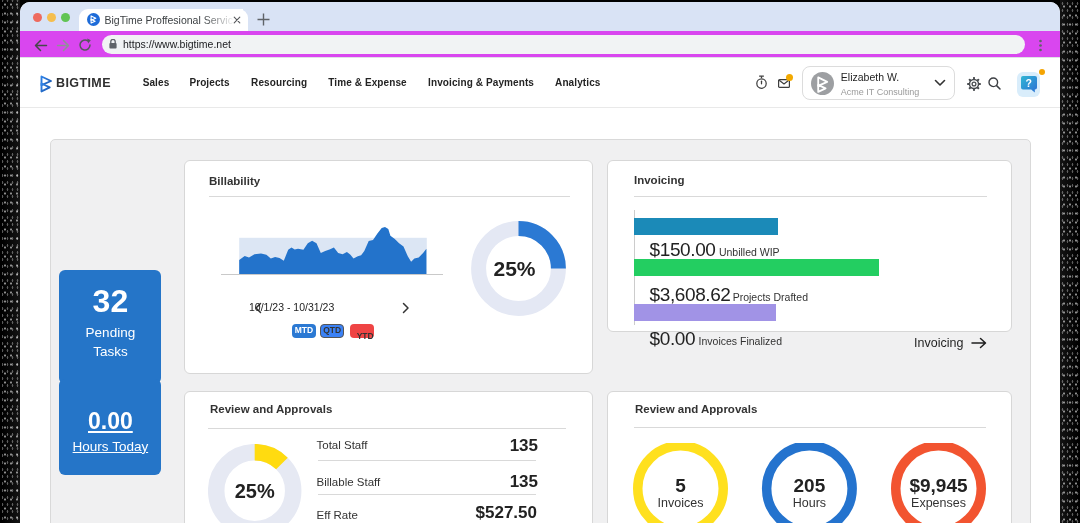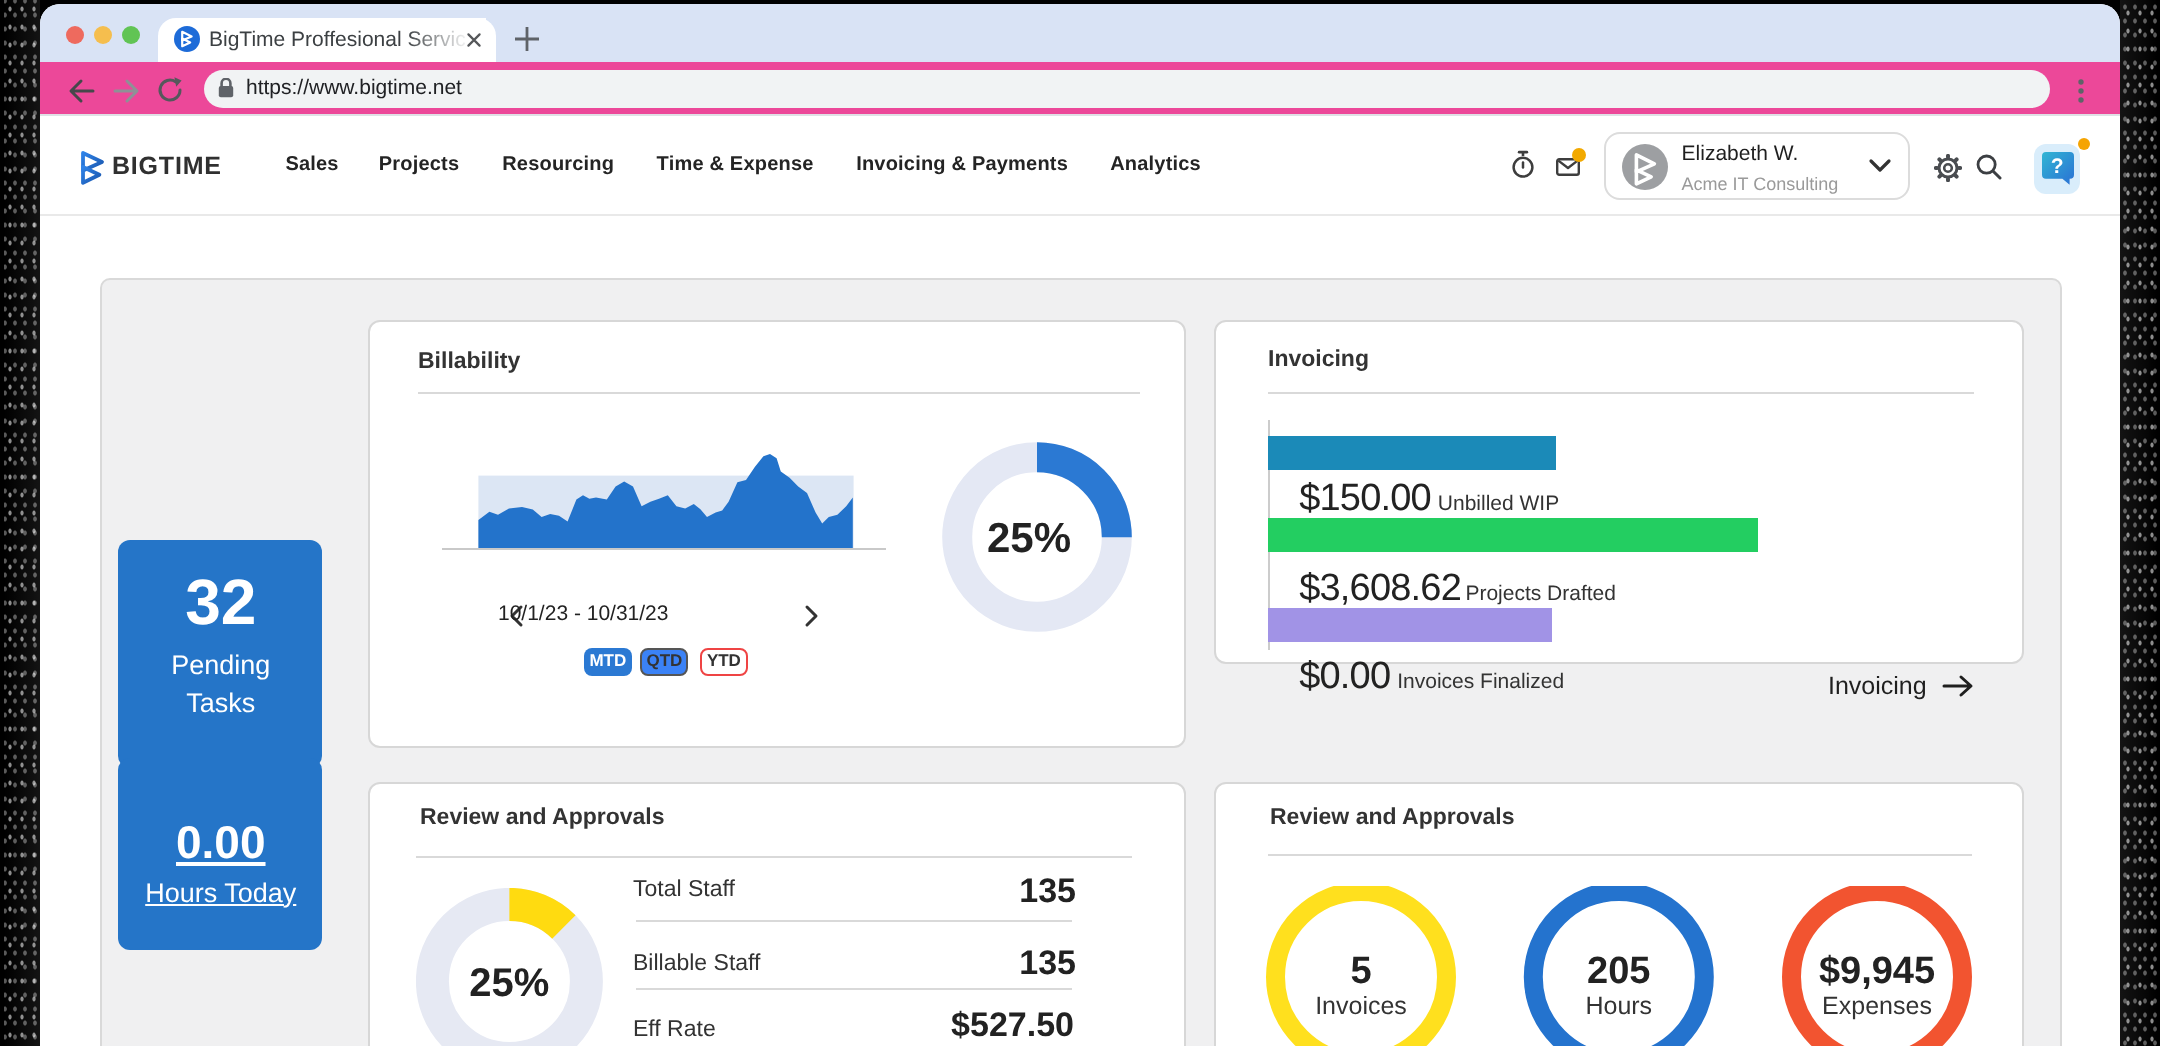--- a/index.html
+++ b/index.html
@@ -11,21 +11,21 @@
 
 #tabbar { position:absolute; left:0; top:0; width:1040px; height:29px; background:#D9E3F5; }
 .tl { position:absolute; top:10.7px; width:9px; height:9px; border-radius:50%; }
 #tab { position:absolute; left:58.5px; top:7px; width:169.5px; height:22px;
   background:#fff; border-radius:9px 9px 0 0; }
 #tabtitle { position:absolute; left:26px; top:0; width:164px; height:22px; line-height:22px;
   font-size:10.5px; color:#3C4043; white-space:nowrap; overflow:hidden; }
 #tabfade { position:absolute; left:124px; top:0; width:40px; height:22px;
   background:linear-gradient(90deg, rgba(255,255,255,0), #fff 80%); }
 
-#toolbar { position:absolute; left:0; top:29px; width:1040px; height:26.5px; background:#ec4899;
+#toolbar { position:absolute; left:0; top:29px; width:1040px; height:26.5px; background:#d946ef;
   border-bottom:1px solid #DFE1E5; }
 #urlpill { position:absolute; left:82px; top:3.5px; width:923px; height:19px;
   border-radius:9.5px; background:#F1F3F4; }
 #urltext { position:absolute; left:103px; top:0; height:26px; line-height:26px;
   font-size:10.5px; color:#202124; }
 
 #nav { position:absolute; left:0; top:55.5px; width:1040px; height:50px; background:#fff;
   border-bottom:1px solid #E9E9E9; }
 .nl { position:absolute; top:0; height:50px; line-height:50px; font-size:10px;
   font-weight:bold; color:#242424; letter-spacing:0.1px; }
@@ -202,21 +202,21 @@
       </svg>
       <svg class="abs" style="left:69px;top:141px;" width="8" height="12" viewBox="0 0 8 12">
         <path d="M6.5 1.5 L2 6 L6.5 10.5" fill="none" stroke="#333" stroke-width="1.5" stroke-linecap="round" stroke-linejoin="round"></path>
       </svg>
       <div class="abs" style="left:64px;top:140px;width:165px;font-size:10.5px;color:#222;">10/1/23 - 10/31/23</div>
       <svg class="abs" style="left:217px;top:141px;" width="8" height="12" viewBox="0 0 8 12">
         <path d="M1.5 1.5 L6 6 L1.5 10.5" fill="none" stroke="#333" stroke-width="1.5" stroke-linecap="round" stroke-linejoin="round"></path>
       </svg>
       <div class="abs" style="left:107.2px;top:163px;width:23.5px;height:13.5px;background:#2B79D3;border-radius:4px;color:#fff;font-size:8.5px;font-weight:bold;text-align:center;line-height:13.5px;">MTD</div>
       <div class="abs" style="left:135.2px;top:163px;width:24px;height:13.5px;background:#3b82f6;border:1px solid #555;border-radius:4px;color:#333;font-size:8.5px;font-weight:bold;text-align:center;line-height:11.5px;">QTD</div>
-      <div class="abs" style="left:164.7px;top:163px;width:24.5px;height:13.5px;background:#fff;border:1px solid #ef4444;border-radius:4px;color:#333;font-size:8.5px;font-weight:bold;text-align:center;line-height:11.5px;">YTD</div>
+      <div class="abs" style="left:164.7px;top:163px;width:24.5px;height:13.5px;background:#fff;border:7px solid #ef4444;border-radius:4px;color:#333;font-size:8.5px;font-weight:bold;text-align:center;line-height:11.5px;">YTD</div>
       <svg class="abs" style="left:285.7px;top:60px;" width="95" height="95" viewBox="0 0 95 95">
         <circle cx="47.5" cy="47.5" r="39.9" fill="none" stroke="#E4E8F4" stroke-width="15"></circle>
         <circle cx="47.5" cy="47.5" r="39.9" fill="none" stroke="#2B79D3" stroke-width="15" stroke-dasharray="62.67 188.01" transform="rotate(-90 47.5 47.5)"></circle>
         <text x="43.5" y="55" font-size="21" font-weight="bold" fill="#222" text-anchor="middle" font-family="Liberation Sans, sans-serif">25%</text>
       </svg>
     </div>
 
     <div class="card" style="left:586.5px; top:51px; width:405.5px; height:172px;">
       <div class="cardtitle" style="left:26.5px; top:13px;">Invoicing</div>
       <div class="cardsep" style="left:26.5px; top:35.5px; width:353px;"></div>

